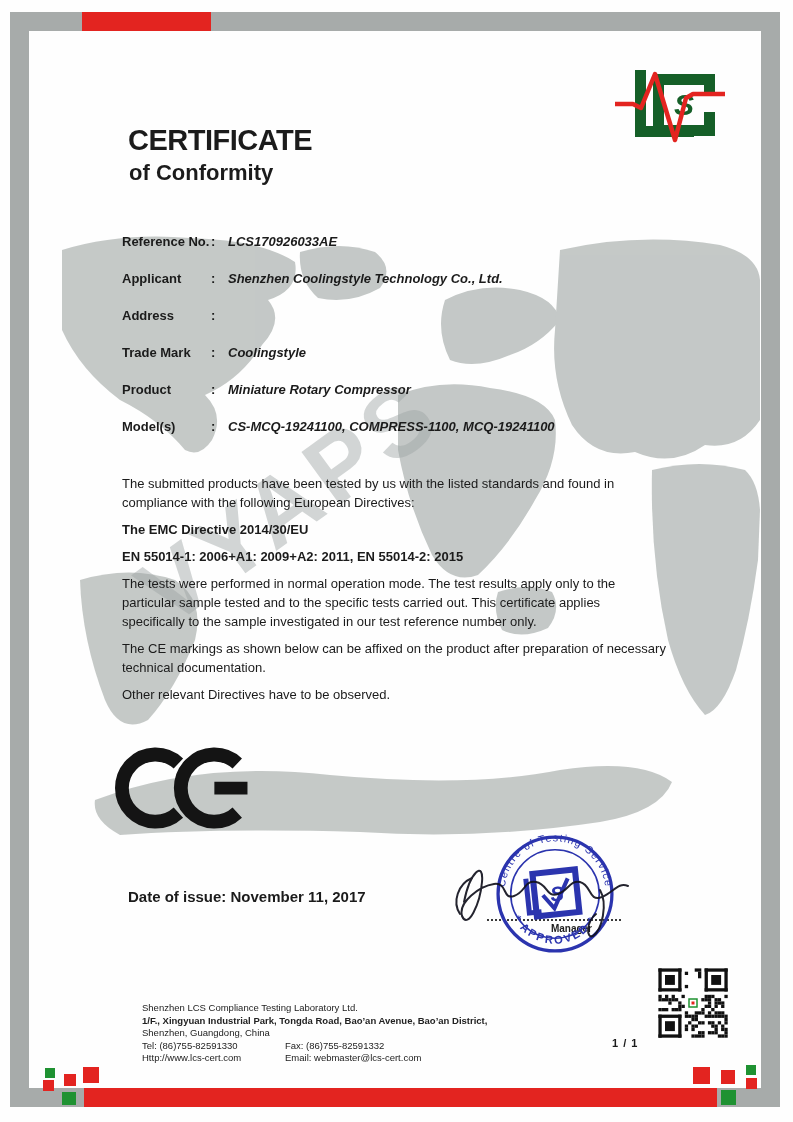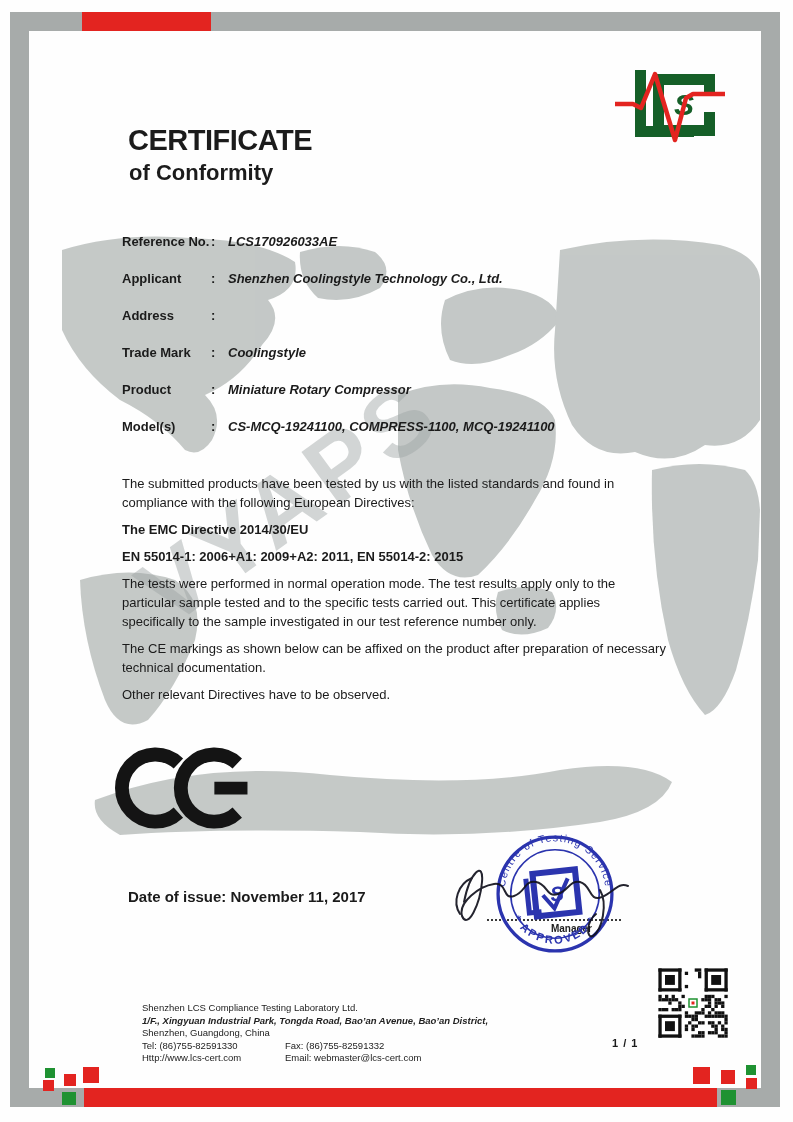--- a/index.html
+++ b/index.html
@@ -31,21 +31,21 @@
   .bodytxt p.b{font-weight:bold;}
   
   .ce{left:115px;top:740px;z-index:3;}
   .stamp{left:494px;top:833px;z-index:6;}
   .sig{left:450px;top:842px;z-index:7;}
   .sigline{left:487px;top:917px;width:134px;height:2px;border-bottom:2px dotted #3a3a3a;z-index:5;}
   .manager{left:512px;top:923px;width:80px;text-align:right;font-size:10px;font-weight:600;color:#1c1c1c;z-index:5;}
   .dateline{left:128px;top:888px;z-index:3;font-size:15px;font-weight:bold;}
   
   .footer{left:142px;top:1002px;z-index:3;font-size:9.5px;line-height:12.5px;color:#222;}
-  .footer .b{font-weight:bold;font-style:italic;}
+  .footer .b{font-weight:bold;}
   .footer .col{display:inline-block;width:143px;}
   .qr{left:656px;top:966px;z-index:3;}
   .pageno{left:612px;top:1037px;z-index:3;font-size:11px;font-weight:bold;letter-spacing:1px;}
 </style>
 </head>
 <body>
 
 <div class="sheet">
 
   <svg class="abs map" width="740" height="1060" viewBox="28 31 740 1060">

